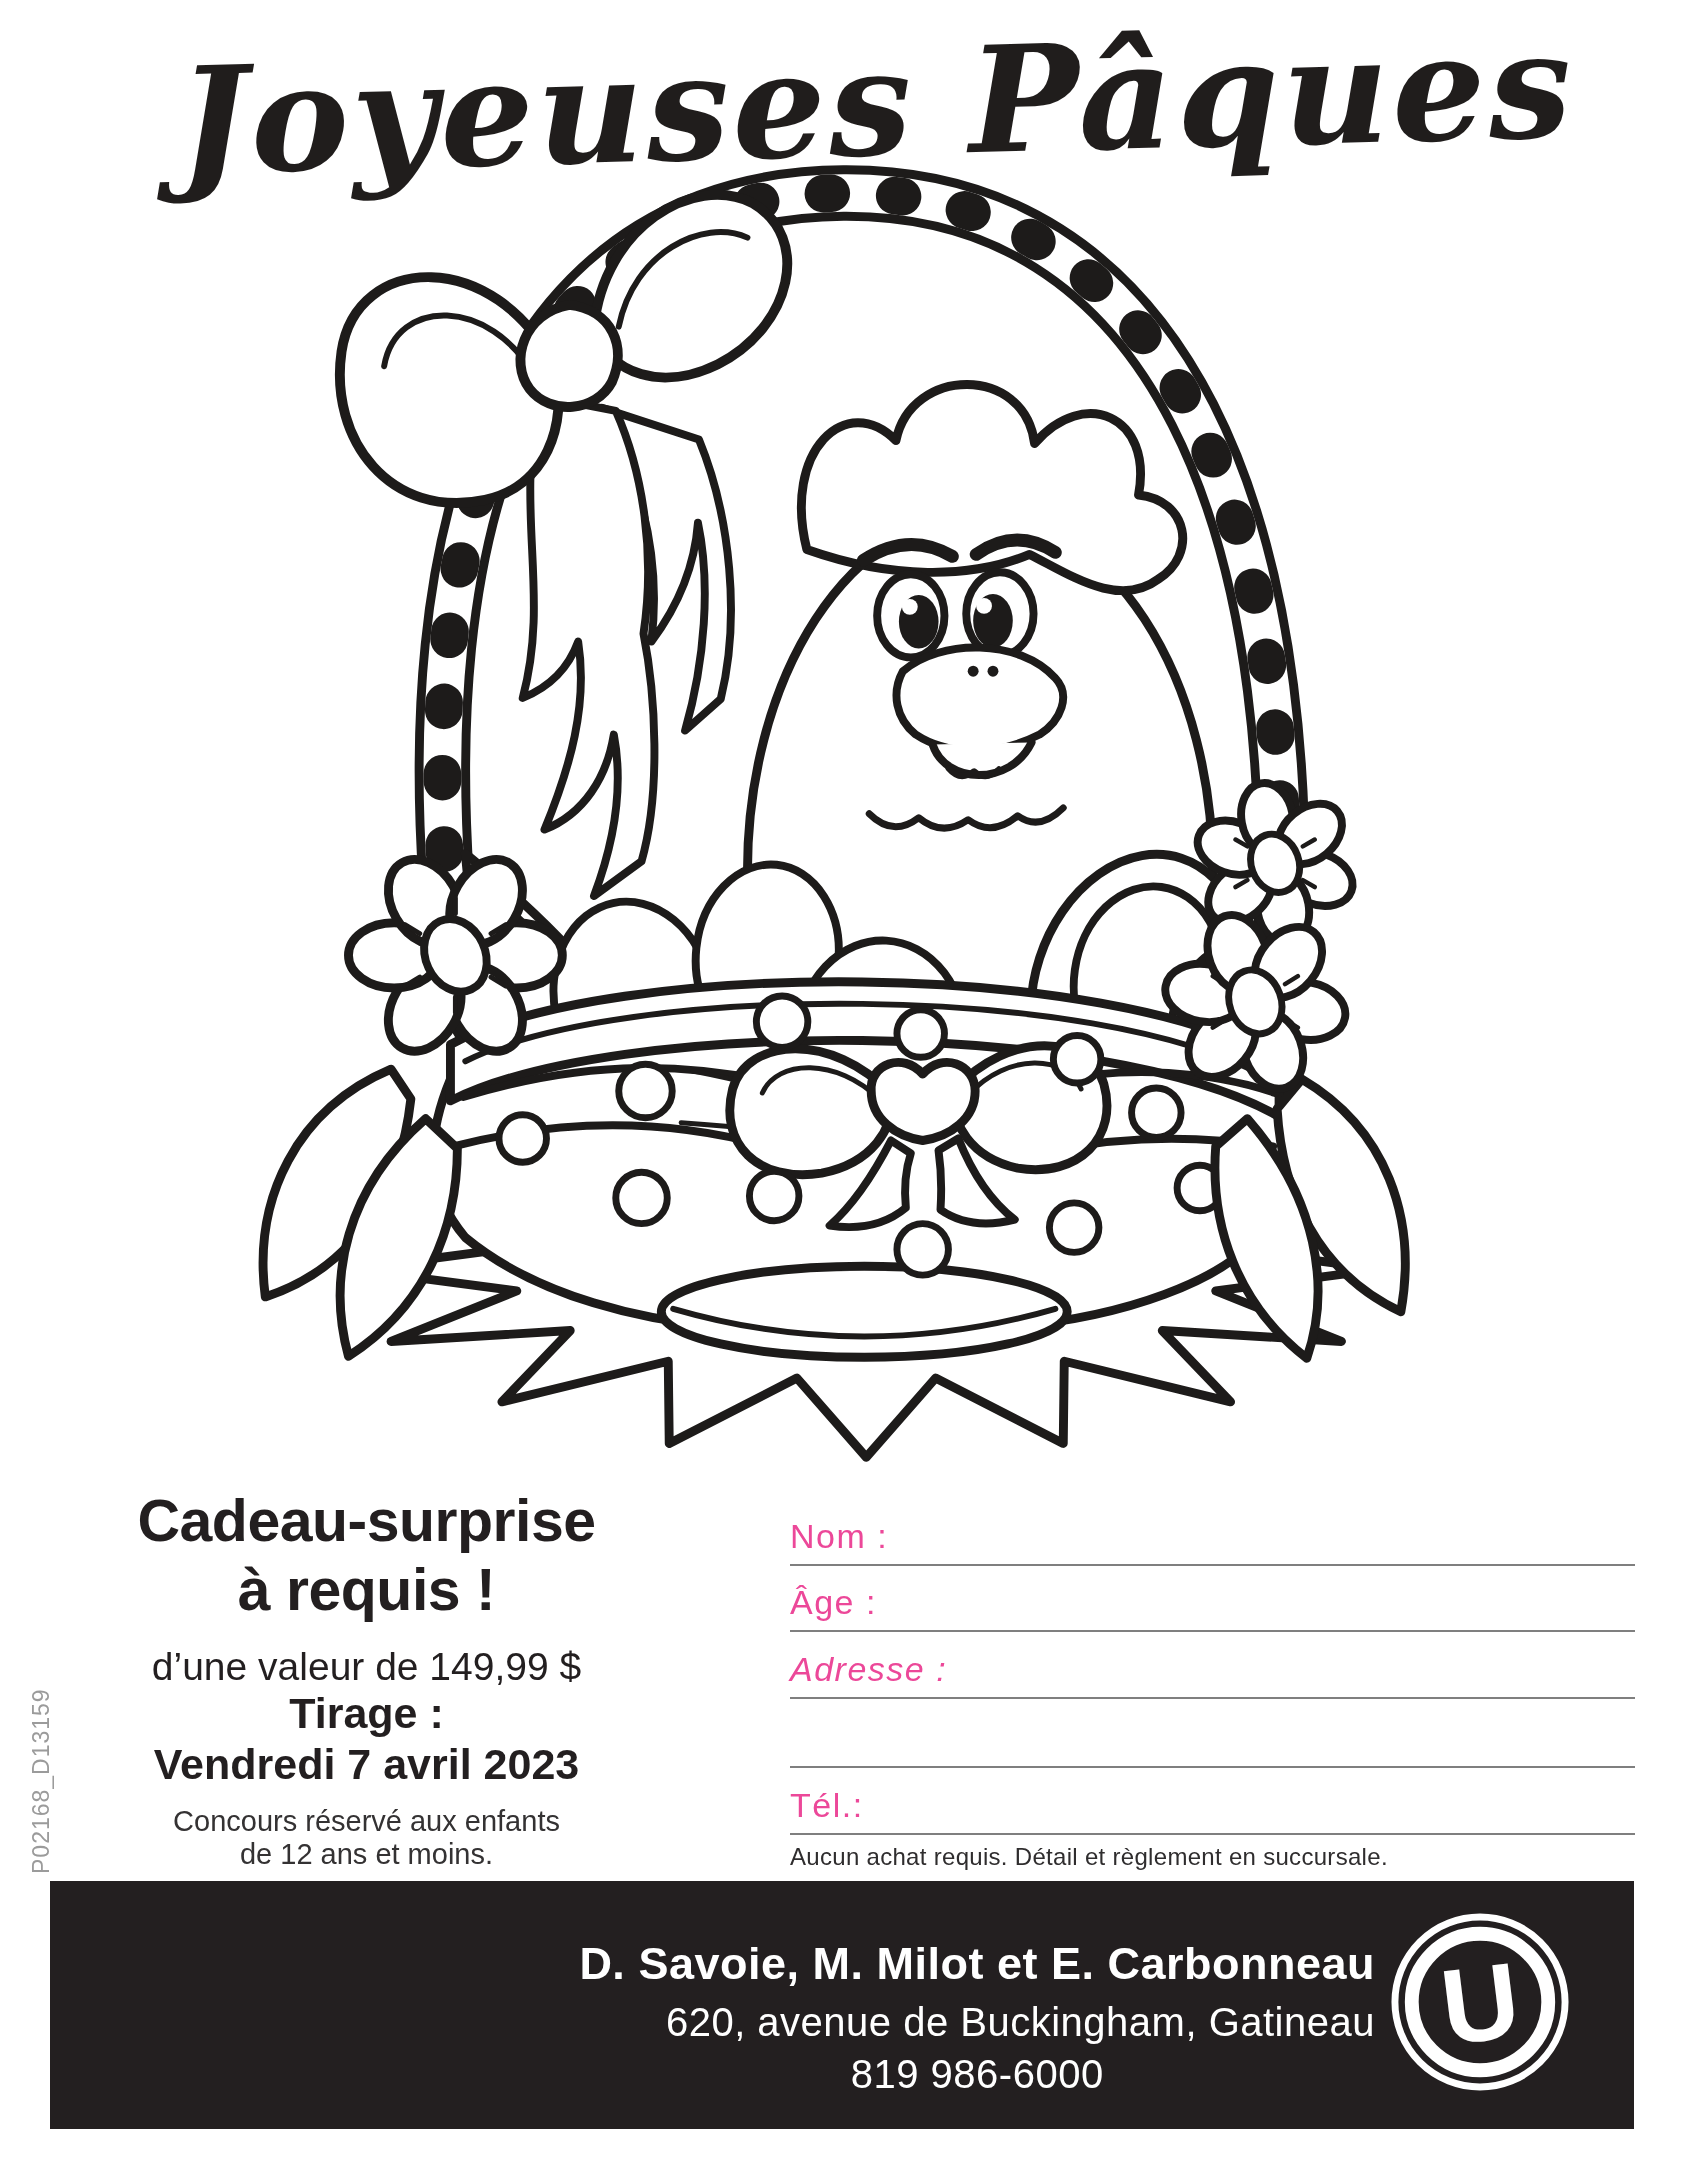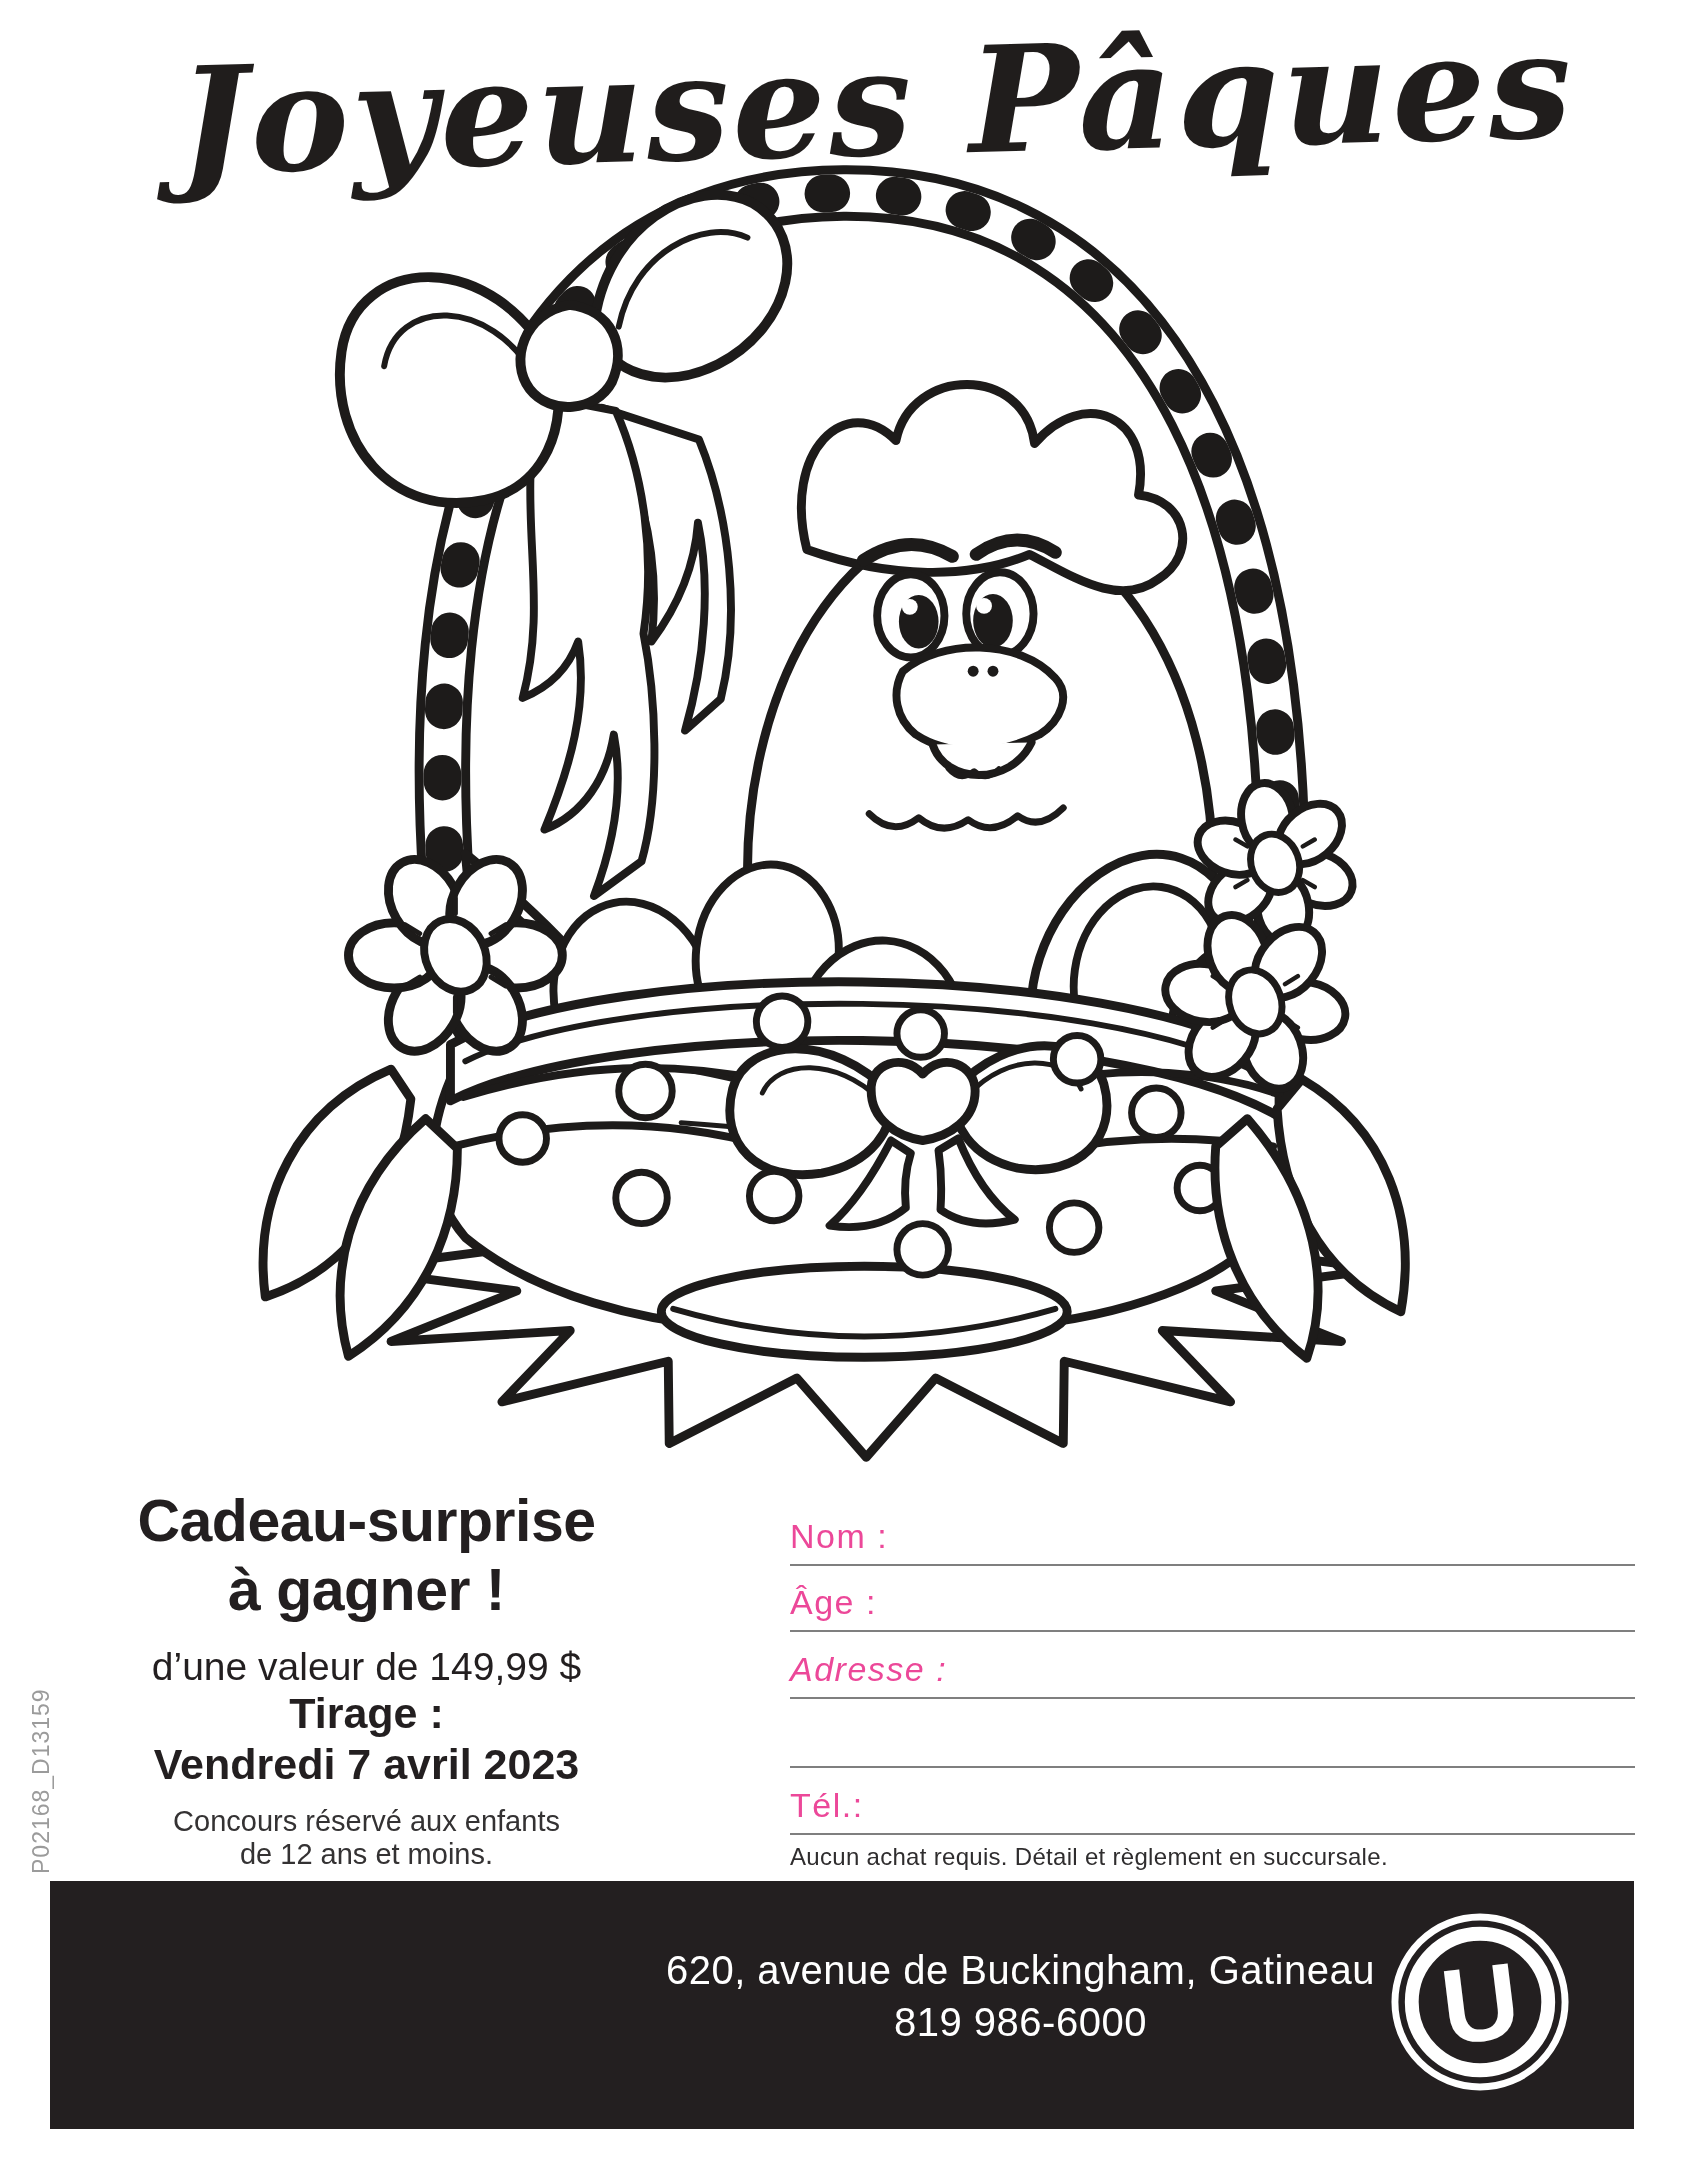--- a/index.html
+++ b/index.html
@@ -190,21 +190,21 @@
           <ellipse transform="rotate(310) translate(52,0)" rx="40" ry="29"></ellipse>
         </g>
         <ellipse rx="26" ry="33" transform="rotate(-20)" stroke-width="7"></ellipse>
         <path stroke-width="4.5" d="M -30 -18 l -13 -8 M 30 -18 l 13 -8 M -30 18 l -13 8 M 30 18 l 13 8"></path>
       </g>
     </g>
   </svg>
 
   <div class="promo">
     <div class="promo-h">Cadeau-surprise</div>
-    <div class="promo-h">à gagner !</div>
+    <div class="promo-h">à requis !</div>
     <div class="promo-value">d’une valeur de 149,99 $</div>
     <div class="promo-tirage">Tirage :</div>
     <div class="promo-date">Vendredi 7 avril 2023</div>
     <div class="promo-note">
       <div>Concours réservé aux enfants</div>
       <div>de 12 ans et moins.</div>
     </div>
   </div>
 
   <div class="frow" style="top:1505px;">
@@ -221,20 +221,21 @@
   </div>
   <div class="frow" style="top:1774px;">
     <span class="flabel">Tél.:</span>
   </div>
   <div class="fdisclaimer">Aucun achat requis. Détail et règlement en succursale.</div>
 
   <div class="side-code">P02168_D13159</div>
 
   <div class="footer-bar">
     <div class="footer-text">
+      <div class="ft1">D. Savoie, M. Milot et E. Carbonneau</div>
       <div class="ft2">620, avenue de Buckingham, Gatineau</div>
       <div class="ft3">819 986-6000</div>
     </div>
     <svg class="logo" viewBox="0 0 184 184">
       <circle cx="92" cy="92" r="86" fill="none" stroke="#ffffff" stroke-width="7"></circle>
       <circle cx="92" cy="92" r="69" fill="none" stroke="#ffffff" stroke-width="14"></circle>
       <text x="92" y="131" text-anchor="middle" fill="#ffffff" font-family="Liberation Sans, sans-serif" font-size="108" font-weight="bold" transform="rotate(-7 92 92)">U</text>
     </svg>
   </div>
 

